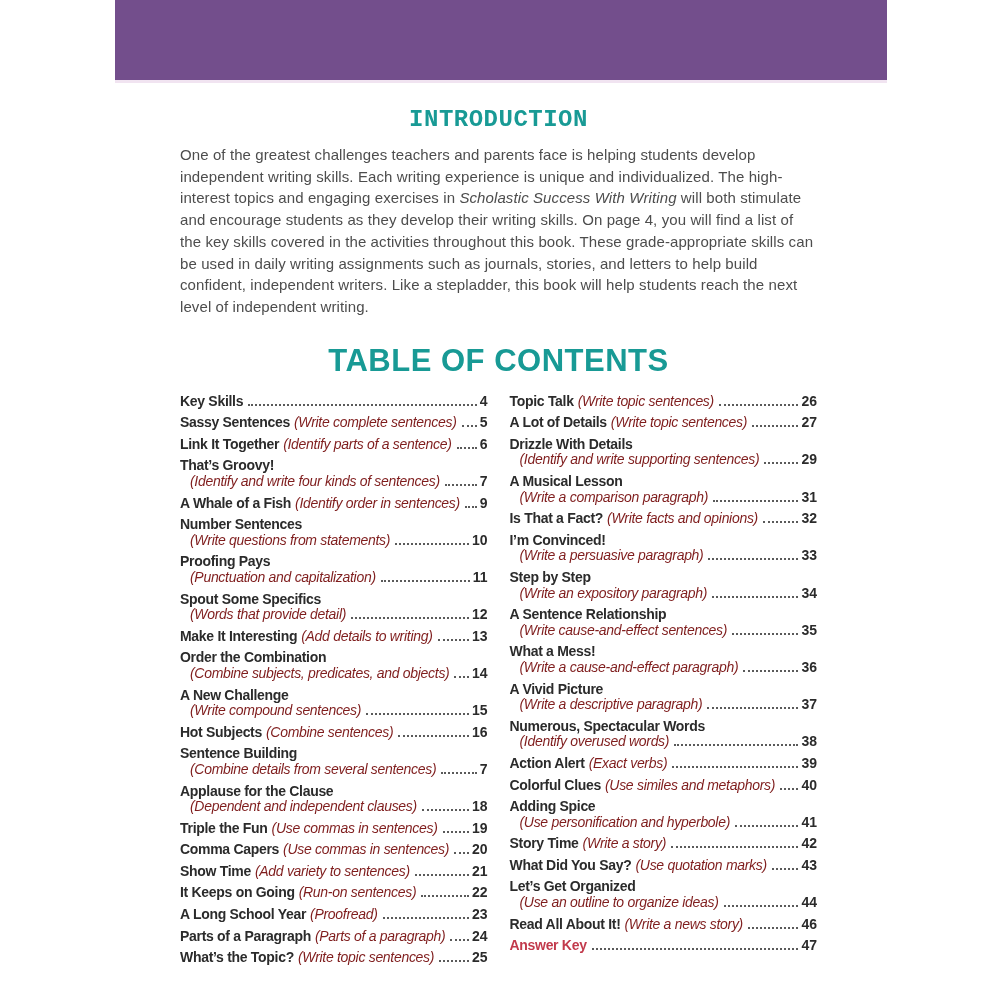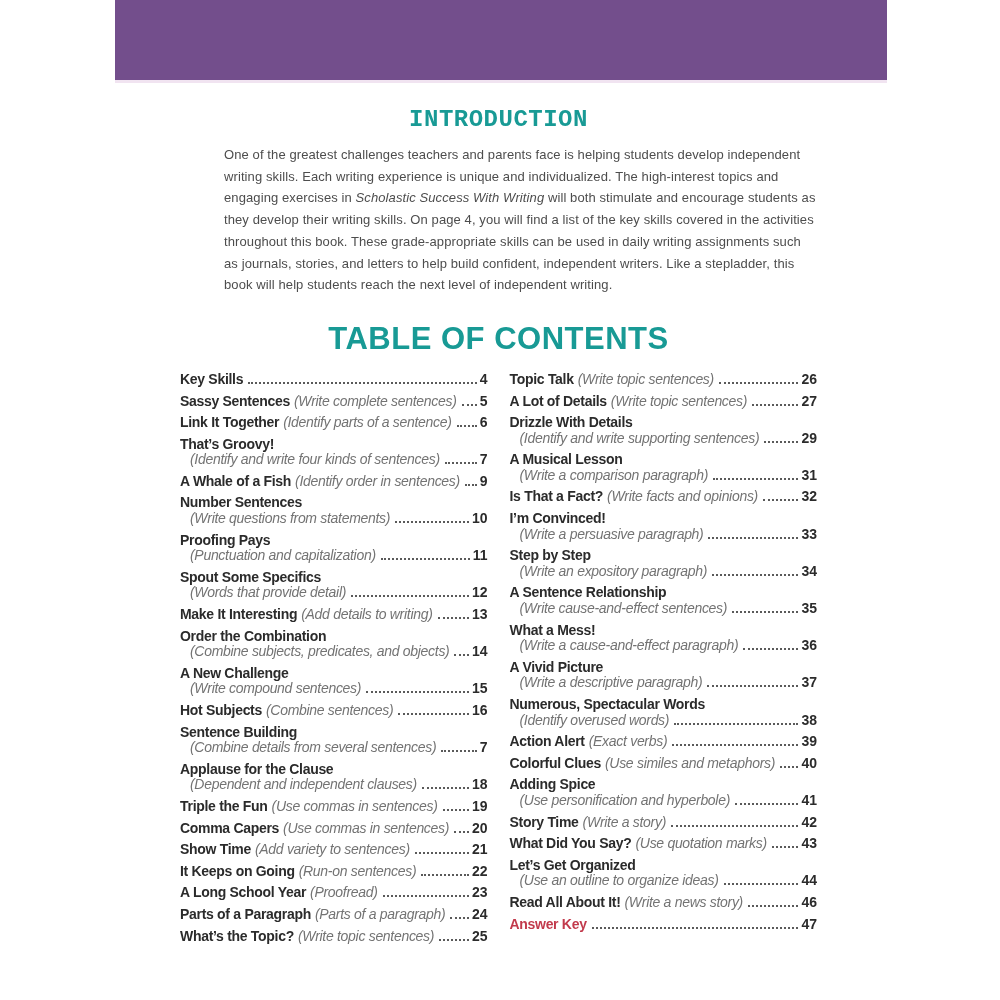--- a/index.html
+++ b/index.html
@@ -15,35 +15,35 @@
   .page{position:relative;width:1000px;height:1000px;background:#fff;overflow:hidden;}
 
   .header-bar{position:absolute;left:115px;top:0;width:772px;height:83px;
     background:var(--purple);border-bottom:3px solid #f1e4f1;}
 
   .content{position:absolute;left:180px;top:84px;width:637px;}
 
   .intro-title{ text-align:center;color:var(--teal);font-size:24px;font-weight:bold;
     letter-spacing:0.5px;margin-top:22px;margin-bottom:11px;font-family:Liberation Mono, monospace;}
 
-  .intro-par{font-size:13px;line-height:21.7px;color:var(--body);
-    letter-spacing:0.1px;margin-left:44px;}
+  .intro-par{font-size:15px;line-height:21.7px;color:var(--body);
+    letter-spacing:0.1px;}
   .intro-par .book-name{font-style:italic;}
 
   .toc-title{text-align:center;color:var(--teal);font-size:31px;font-weight:bold;
     letter-spacing:0.5px;margin-top:25px;margin-bottom:15px;}
 
   .toc-columns{display:flex;gap:22px;}
   .toc-col{width:308px;}
 
   .toc-entry{margin-bottom:6px;font-size:14px;letter-spacing:-0.3px;}
   .entry-line{display:flex;align-items:baseline;white-space:nowrap;line-height:15.6px;}
   .title-line{line-height:15.6px;white-space:nowrap;}
   .entry-title{font-weight:bold;color:var(--ink);}
-  .entry-desc{font-style:italic;color:#737373;}
+  .entry-desc{font-style:italic;color:#7f1d1d;}
   .entry-text .entry-desc{margin-left:4px;}
   .leader{flex:1 1 auto;min-width:6px;border-bottom:2px dotted #5a5a5a;
     margin:0 3px 3px 5px;}
   .entry-page{font-weight:bold;color:var(--ink);letter-spacing:0;}
   .indent{padding-left:10px;}
   .answer-key .entry-title{color:var(--red);}
   .spaced{}
 
   .footer{position:absolute;left:183px;top:961px;width:668px;
     display:flex;justify-content:space-between;align-items:baseline;}

